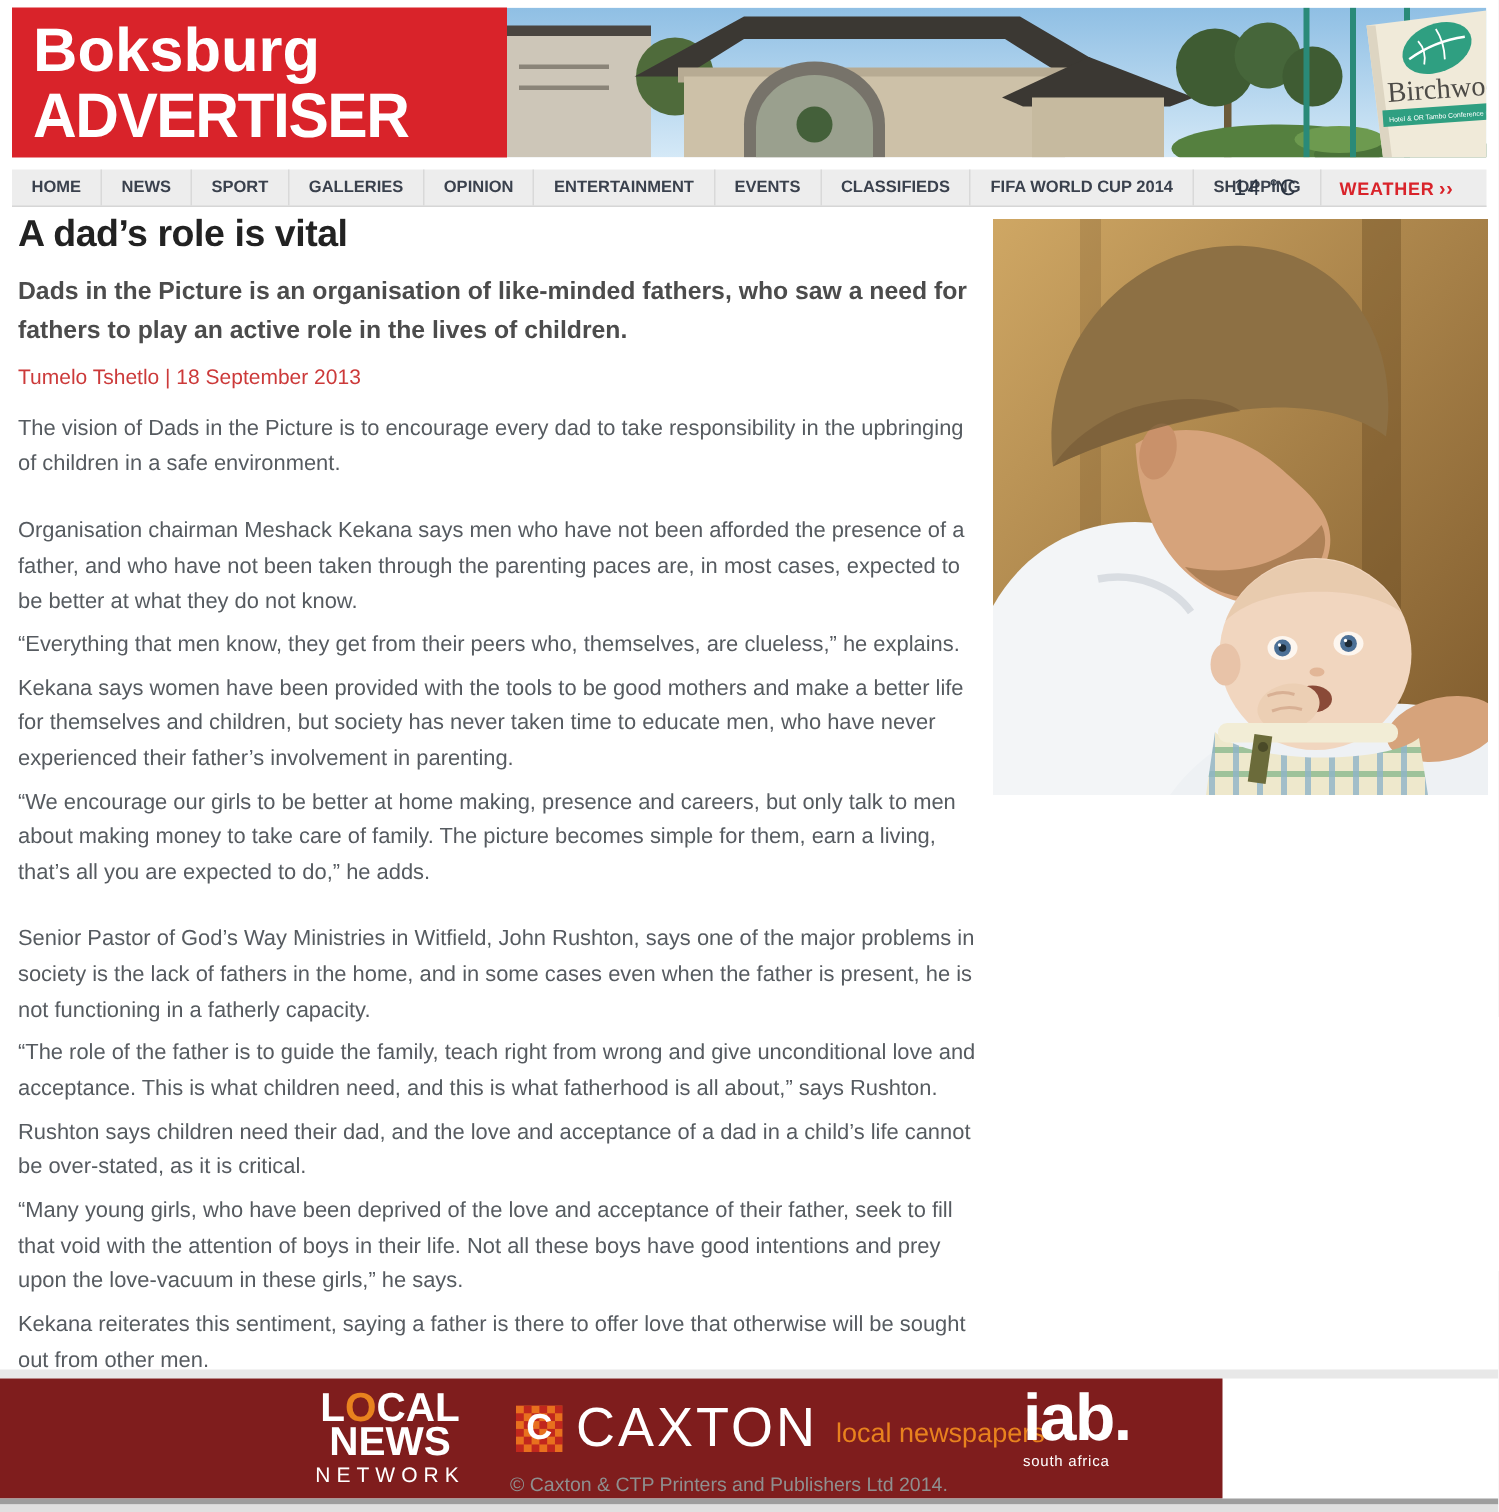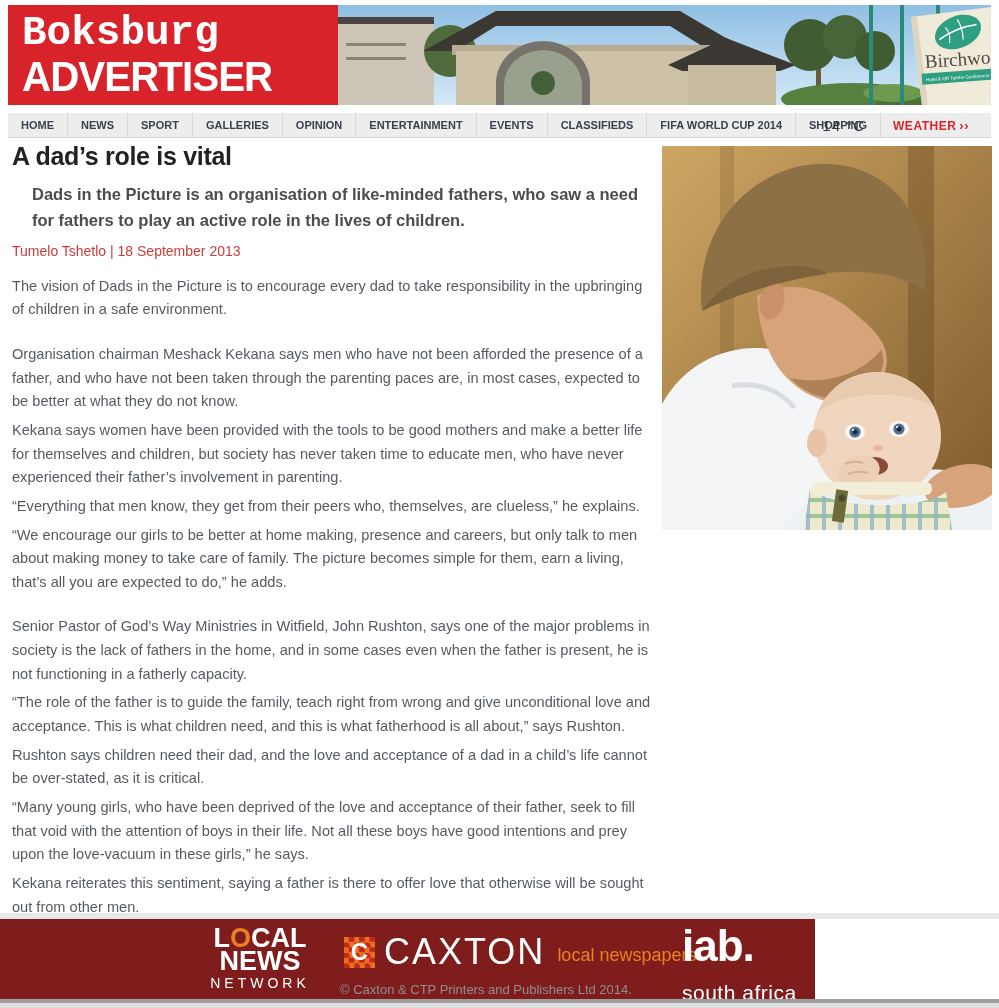--- a/index.html
+++ b/index.html
@@ -2,37 +2,37 @@
 <html><head>
 <meta charset="utf-8">
 <style>
   * { margin:0; padding:0; box-sizing:border-box; }
   html,body { background:#f4f4f4; }
   body { font-family:"Liberation Sans", sans-serif; }
   .page { position:relative; width:999px; height:1008px; background:#ffffff; margin:0 auto; overflow:hidden; }
 
   
   .masthead { position:absolute; left:8px; top:5px; width:330px; height:100px; background:#d9232a; color:#fff; padding:6px 0 0 14px; cursor:pointer; }
-  .masthead .name1 { font-family:Liberation Mono, monospace; font-weight:bold; font-size:41px; line-height:44px; }
+  .masthead .name1 { font-family:Liberation Sans, sans-serif; font-weight:bold; font-size:41px; line-height:44px; }
   .masthead .name2 { font-family:"Liberation Sans", sans-serif; font-weight:bold; font-size:42px; line-height:44px; letter-spacing:-1px; transform:scaleX(.96); transform-origin:left; }
 
   .banner { position:absolute; left:338px; top:5px; width:653px; height:100px; overflow:hidden; }
 
   
   .nav { position:absolute; left:8px; top:113px; width:983px; height:25px; background:#ededed; border-bottom:1px solid #d6d6d6; display:flex; align-items:stretch; font-size:11px; font-weight:bold; color:#3a414d; }
   .nav-item { display:flex; align-items:center; padding:4px 13px; border-right:1px solid #d9d9d9; cursor:pointer; white-space:nowrap; }
   .nav-right { position:absolute; right:0; top:0; height:25px; display:flex; align-items:center; gap:28px; padding-right:22px; }
   .nav-temp { font-size:15px; font-weight:normal; color:#2b3442; letter-spacing:1px; }
   .nav-weather { font-size:12px; font-weight:bold; color:#d9232a; cursor:pointer; letter-spacing:.5px; }
   .nav-weather .chev { font-size:13px; margin-left:3px; }
 
   
   .article { position:absolute; left:12px; top:140px; width:646px; }
   .article h1 { font-size:25px; font-weight:bold; color:#222; letter-spacing:-.3px; margin:2px 0 10px 0; }
-  .article h2 { font-size:16.5px; font-weight:bold; color:#4c4c4c; line-height:1.6; margin-bottom:9px;margin-left:20px; }
+  .article h2 { font-size:16.5px; font-weight:bold; color:#4c4c4c; line-height:1.6; margin-bottom:9px; }
   .byline { font-size:14px; color:#cc3a3a; margin-bottom:16px; }
   .article p { font-size:14.6px; color:#565b60; line-height:1.62; margin-bottom:5px; }
   .article p.gap { margin-bottom:21px; }
 
   .photo { position:absolute; left:662px; top:146px; width:330px; height:384px; }
   .photo svg { display:block; }
 
   
   .foot-strip-top { position:absolute; left:0; top:913px; width:999px; height:6px; background:#e8e8e8; }
   .footer { position:absolute; left:0; top:919px; width:815px; height:80px; background:#7f1d1d; }
@@ -46,21 +46,21 @@
 
   .caxton { position:absolute; left:344px; top:12px; cursor:pointer; }
   .caxton-row { display:flex; align-items:center; }
   .caxton-c { width:31px; height:31px; background:repeating-conic-gradient(#c1271d 0 25%, #e8701e 0 50%); background-size:10.4px 10.4px; color:#fff; font-weight:bold; font-size:24px; display:flex; align-items:center; justify-content:center; }
   .caxton-name { color:#fff; font-size:36px; letter-spacing:2px; font-weight:normal; margin-left:9px; transform:scaleY(1.02); }
   .caxton-tag { color:#e8821e; font-size:18px; margin-left:12px; margin-top:6px; }
   .caxton-copy { color:#8f8f8f; font-size:13px; margin-top:9px; margin-left:-4px; }
 
   .iab { position:absolute; left:682px; top:4px; color:#fff; cursor:pointer; }
   .iab-name { font-size:44px; font-weight:bold; letter-spacing:-1px; line-height:46px; }
-  .iab-region { font-size:21px; margin-top:12px; letter-spacing:.5px; }
+  .iab-region { font-size:10px; margin-top:0; letter-spacing:.5px; }
 </style>
 </head>
 <body>
 
 <div class="page">
 
   <div class="masthead">
     <div class="name1">Boksburg</div>
     <div class="name2">ADVERTISER</div>
   </div>
@@ -159,22 +159,22 @@
     </div>
   </div>
 
   <div class="article">
     <h1>A dad’s role is vital</h1>
     <h2>Dads in the Picture is an organisation of like-minded fathers, who saw a need for fathers to play an active role in the lives of children.</h2>
     <div class="byline">Tumelo Tshetlo | 18 September 2013</div>
 
     <p class="gap">The vision of Dads in the Picture is to encourage every dad to take responsibility in the upbringing of children in a safe environment.</p>
     <p>Organisation chairman Meshack Kekana says men who have not been afforded the presence of a father, and who have not been taken through the parenting paces are, in most cases, expected to be better at what they do not know.</p>
+    <p>“Everything that men know, they get from their peers who, themselves, are clueless,” he explains.</p>
     <p>Kekana says women have been provided with the tools to be good mothers and make a better life for themselves and children, but society has never taken time to educate men, who have never experienced their father’s involvement in parenting.</p>
-    <p>“Everything that men know, they get from their peers who, themselves, are clueless,” he explains.</p>
     <p class="gap">“We encourage our girls to be better at home making, presence and careers, but only talk to men about making money to take care of family. The picture becomes simple for them, earn a living, that’s all you are expected to do,” he adds.</p>
     <p>Senior Pastor of God’s Way Ministries in Witfield, John Rushton, says one of the major problems in society is the lack of fathers in the home, and in some cases even when the father is present, he is not functioning in a fatherly capacity.</p>
     <p>“The role of the father is to guide the family, teach right from wrong and give unconditional love and acceptance. This is what children need, and this is what fatherhood is all about,” says Rushton.</p>
     <p>Rushton says children need their dad, and the love and acceptance of a dad in a child’s life cannot be over-stated, as it is critical.</p>
     <p>“Many young girls, who have been deprived of the love and acceptance of their father, seek to fill that void with the attention of boys in their life. Not all these boys have good intentions and prey upon the love-vacuum in these girls,” he says.</p>
     <p>Kekana reiterates this sentiment, saying a father is there to offer love that otherwise will be sought out from other men.</p>
     <p class="gap">“The growth in the sugar-daddy syndrome is due to a lack of love from dads to daughters,” he says.</p>
     <p class="gap">“The father is there to guide and give a more logical input that slightly differs from that of the mother.</p>
 
   </div>

